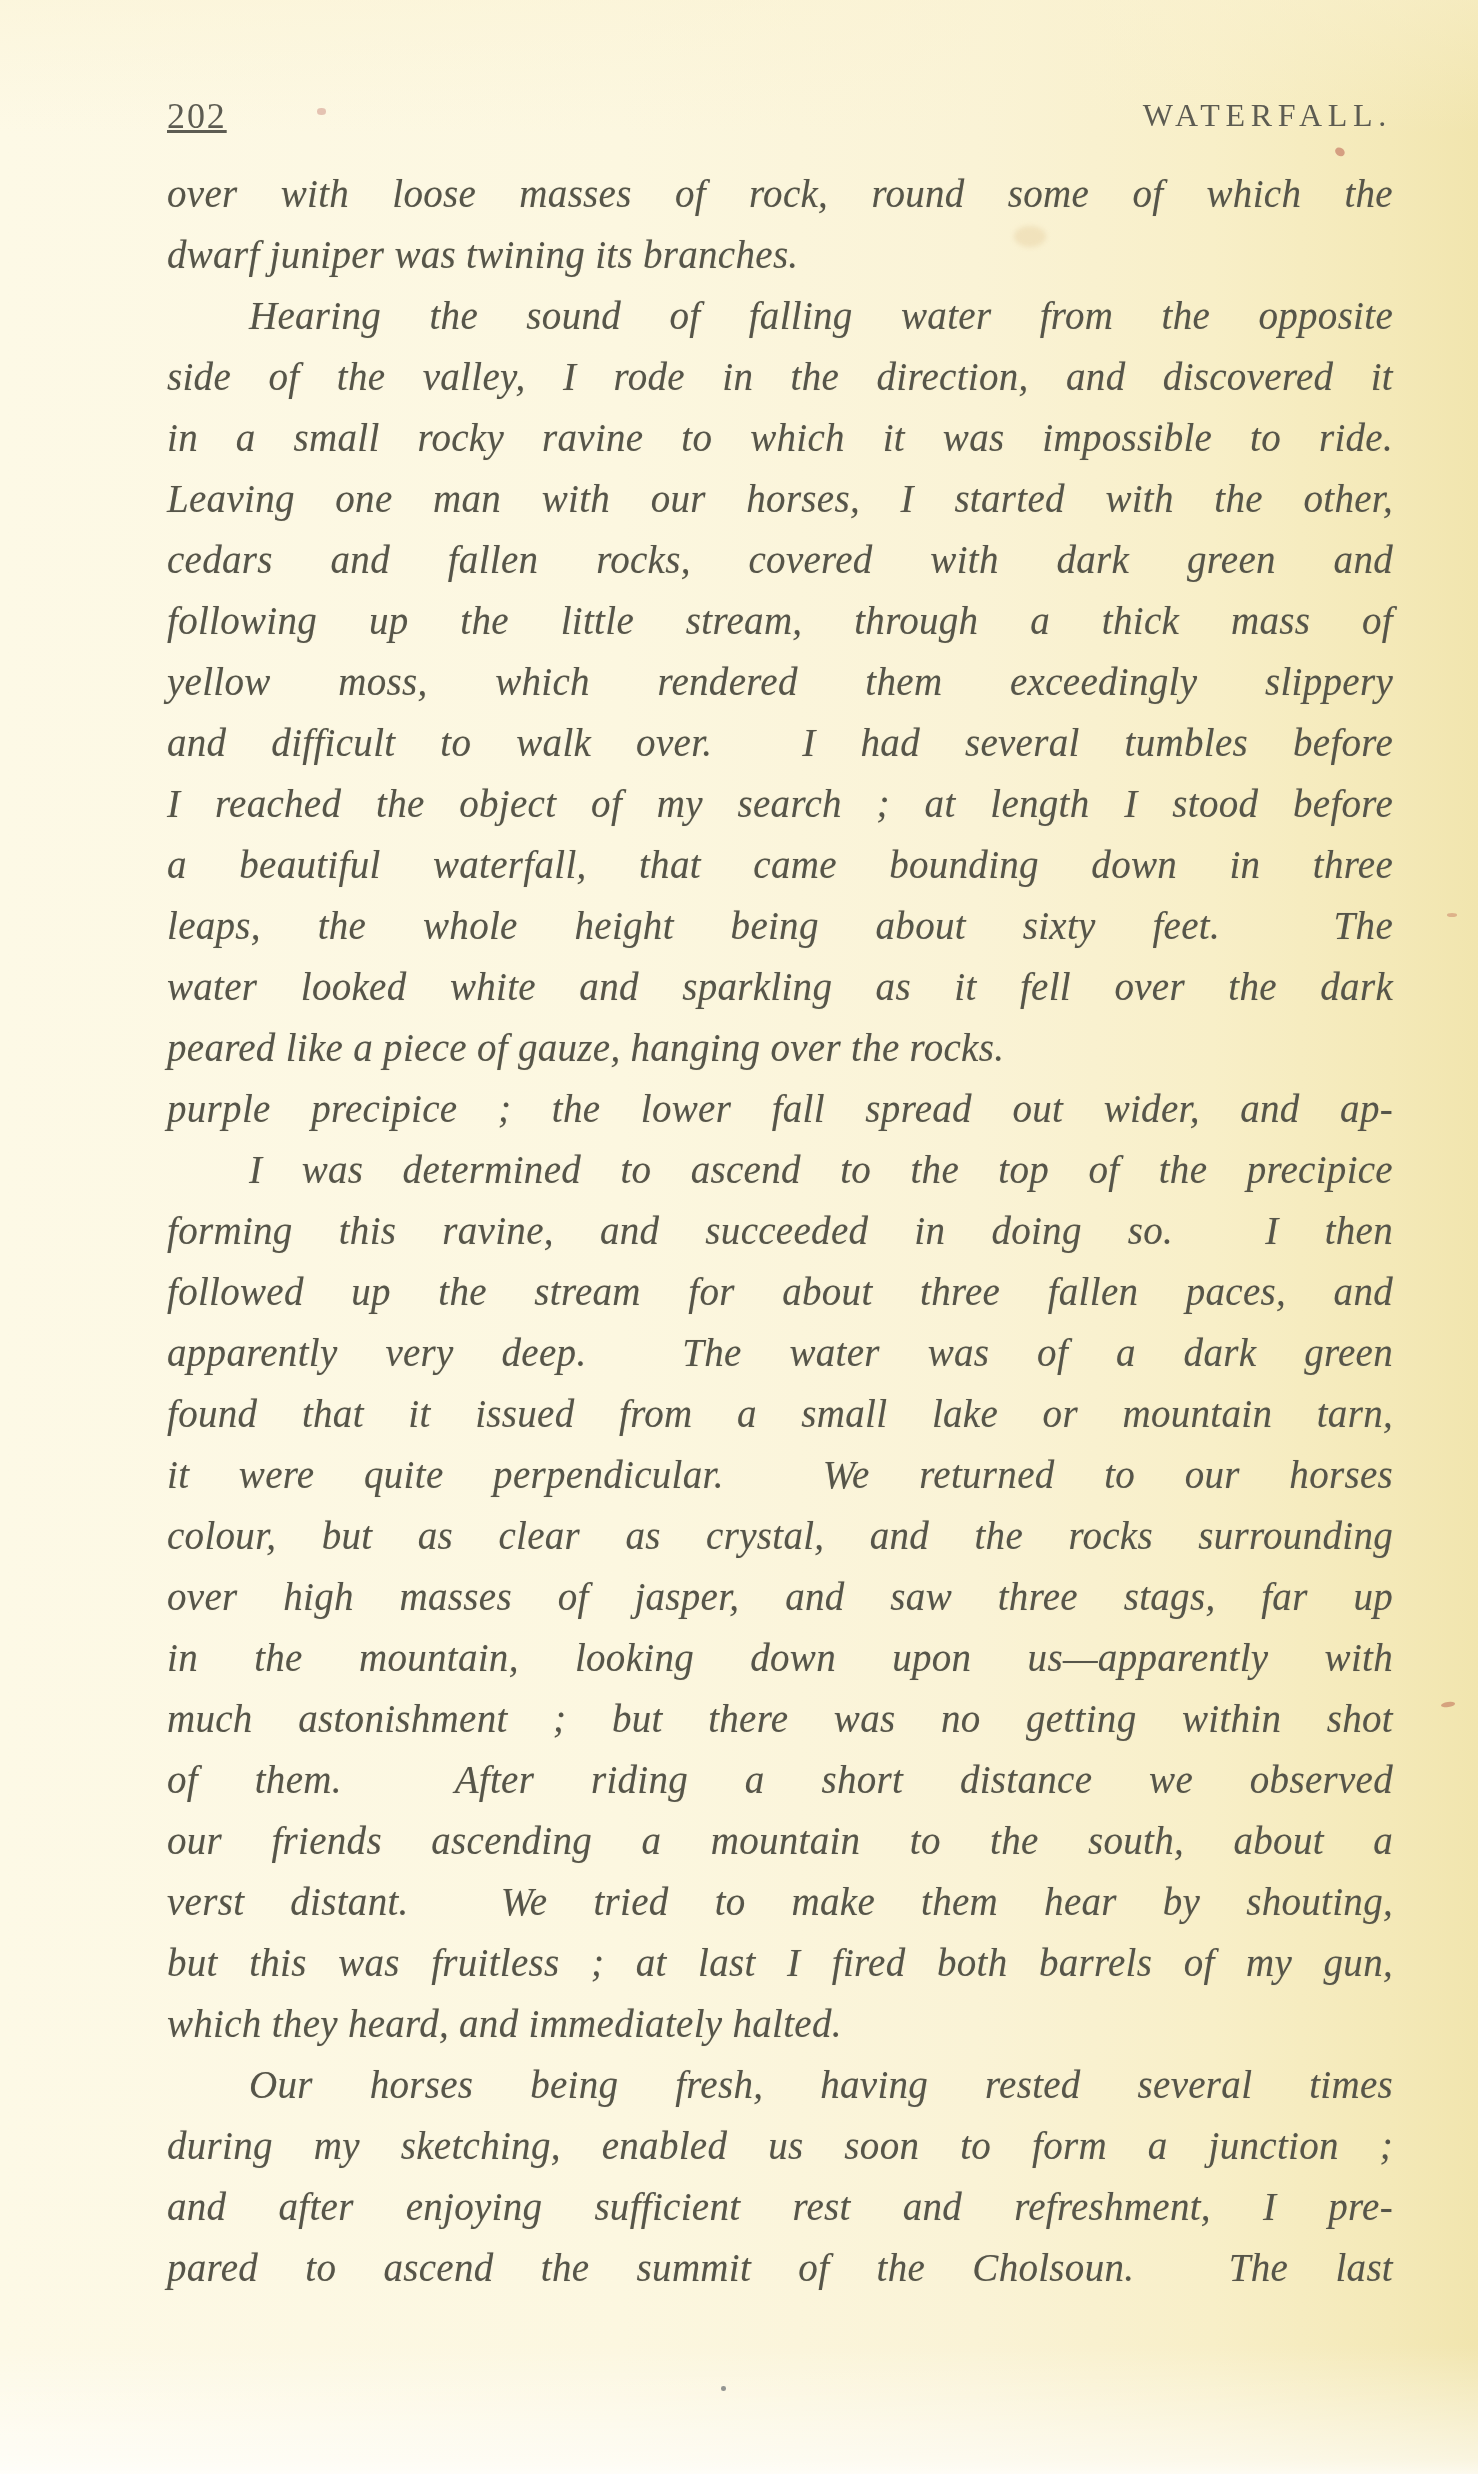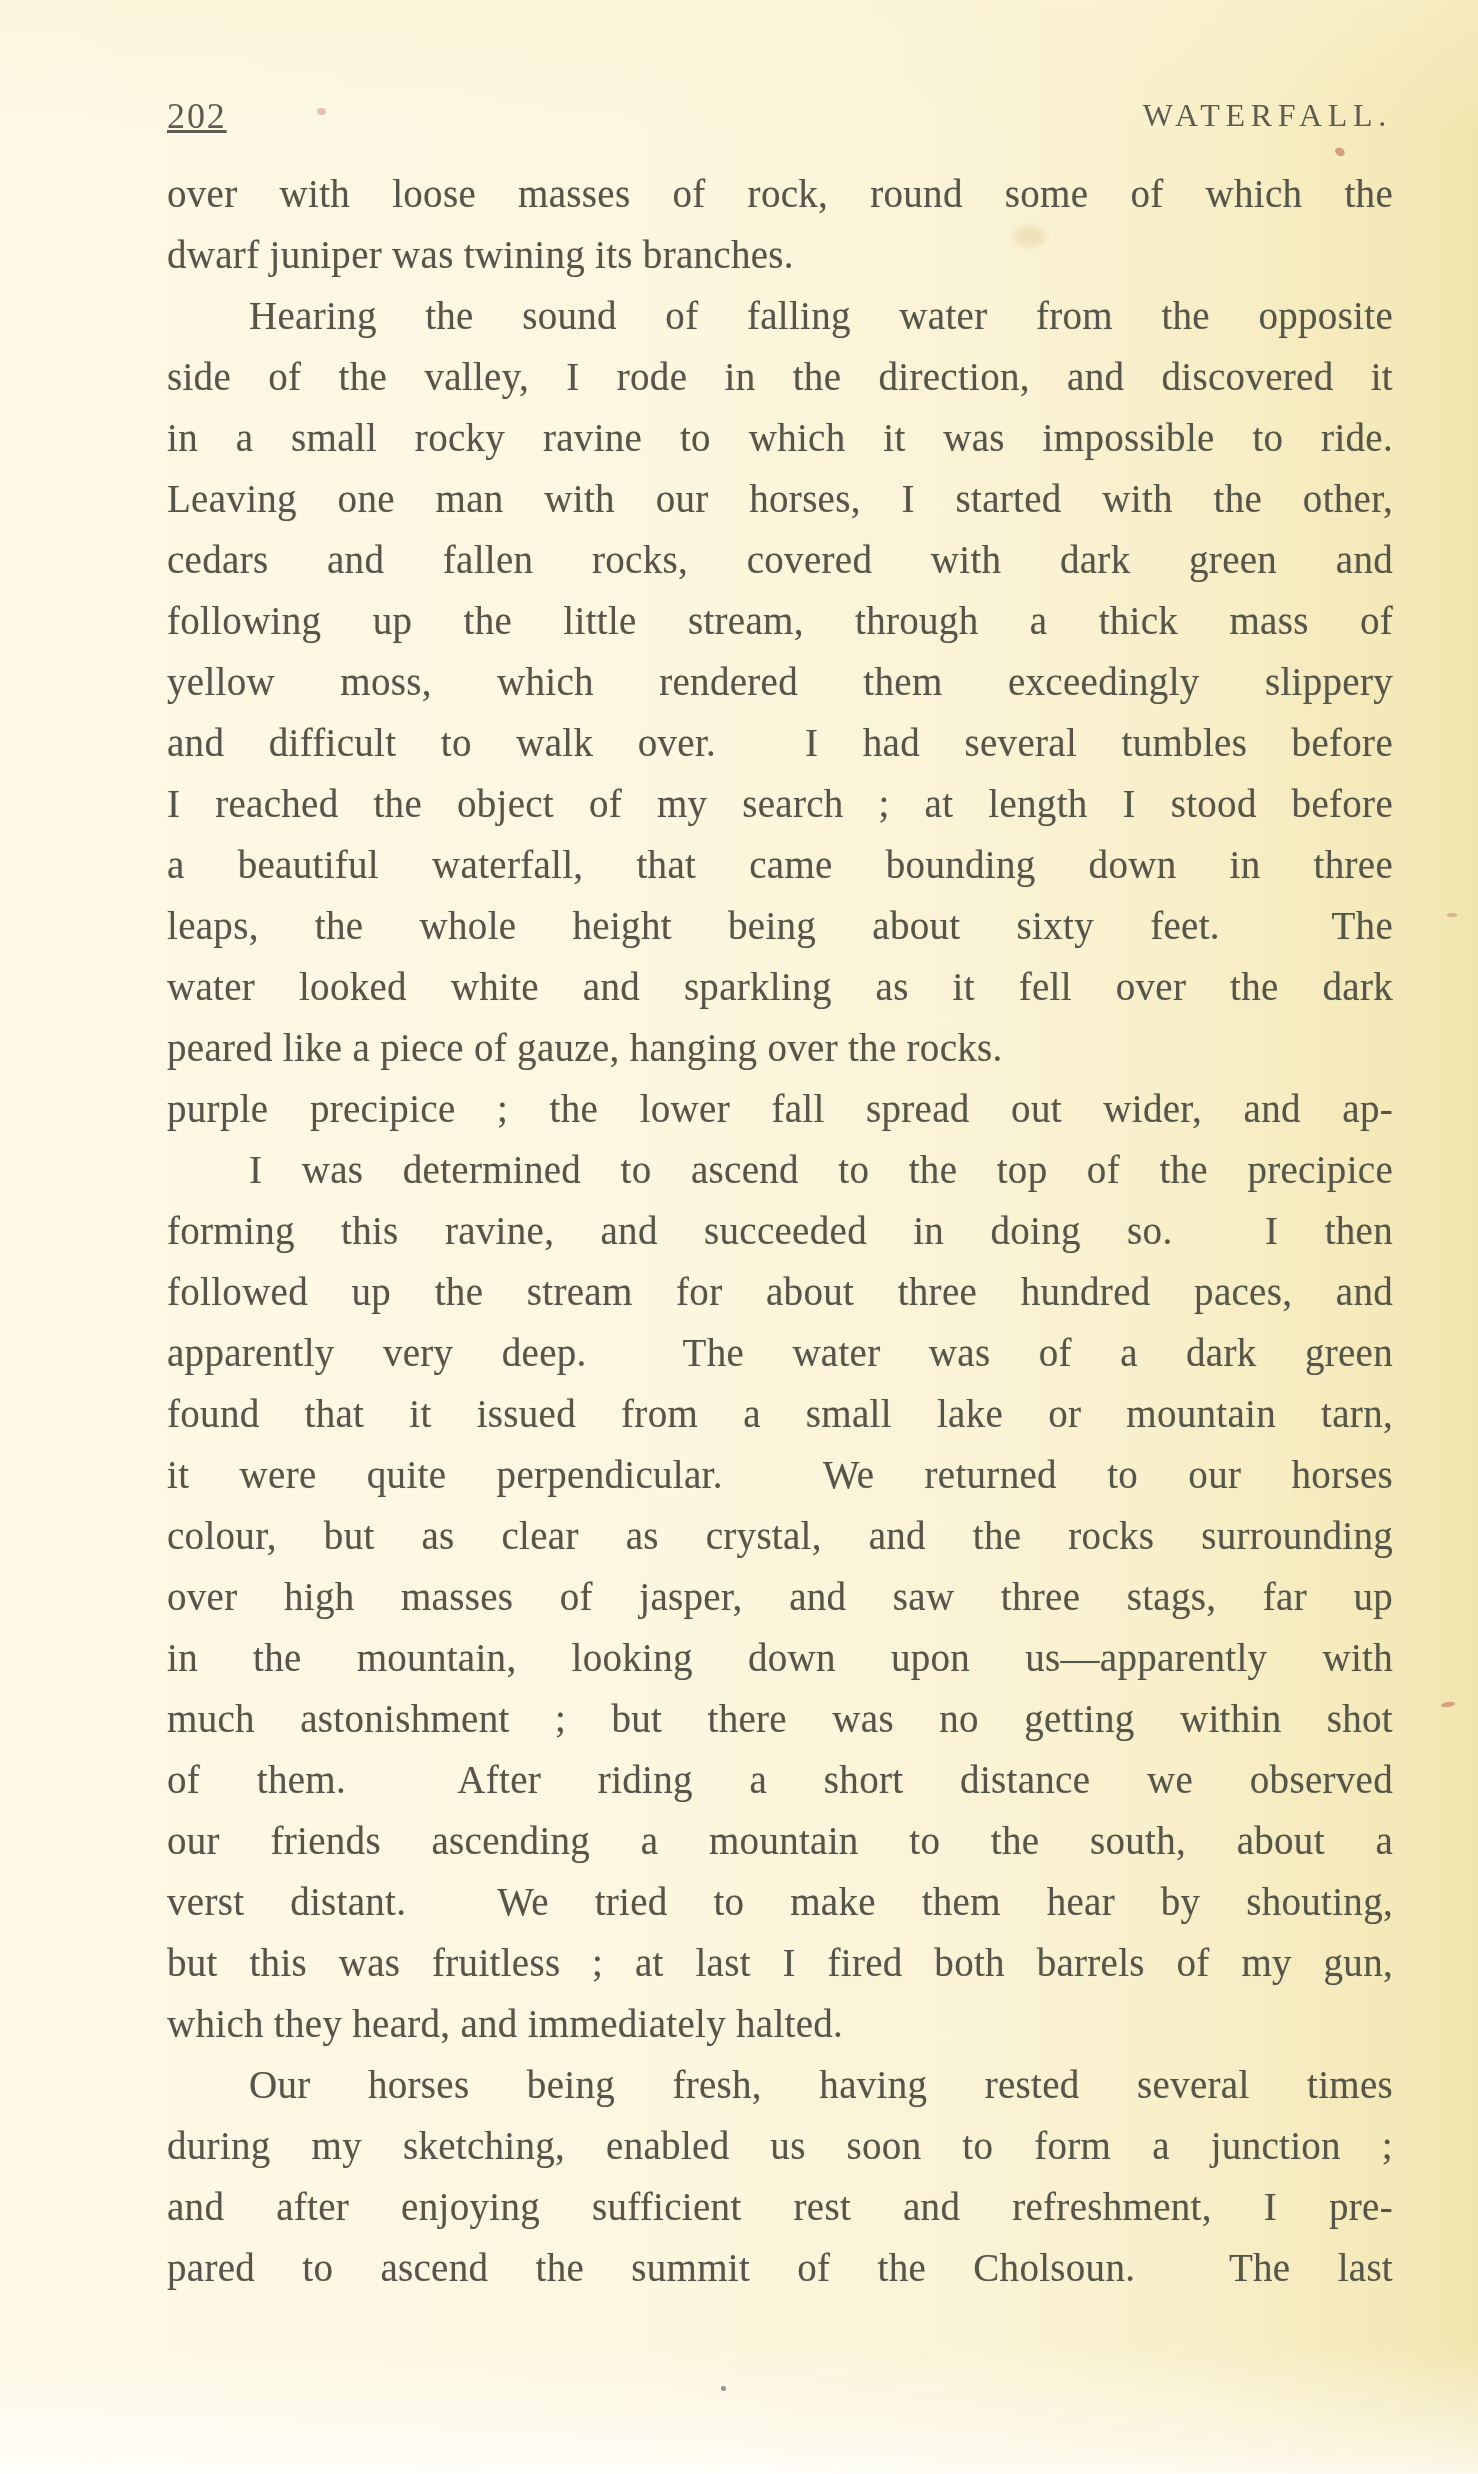--- a/index.html
+++ b/index.html
@@ -46,20 +46,21 @@
     letter-spacing: 5.7px;
     color: #5d5c52;
   }
 
   
   .textblock {
     position: absolute;
     left: 167px;
     top: 163px;
     width: 1226px;
+    font-style: italic;
   }
   .line {
     white-space: pre-wrap;
     text-align: justify;
     text-align-last: justify;
     font-size: 39px;
     line-height: 61px;
     height: 61px;
     letter-spacing: 0.3px;
     color: #565549;
@@ -103,21 +104,21 @@
       <div class="line">yellow moss, which rendered them exceedingly slippery</div>
       <div class="line">and difficult to walk over.  I had several tumbles before</div>
       <div class="line">I reached the object of my search ; at length I stood before</div>
       <div class="line">a beautiful waterfall, that came bounding down in three</div>
       <div class="line">leaps, the whole height being about sixty feet.  The</div>
       <div class="line">water looked white and sparkling as it fell over the dark</div>
       <div class="line endline">peared like a piece of gauze, hanging over the rocks.</div>
       <div class="line">purple precipice ; the lower fall spread out wider, and ap-</div>
       <div class="line indent">I was determined to ascend to the top of the precipice</div>
       <div class="line">forming this ravine, and succeeded in doing so.  I then</div>
-      <div class="line">followed up the stream for about three hundred paces, and</div>
+      <div class="line">followed up the stream for about three fallen paces, and</div>
       <div class="line">apparently very deep.  The water was of a dark green</div>
       <div class="line">found that it issued from a small lake or mountain tarn,</div>
       <div class="line">it were quite perpendicular.  We returned to our horses</div>
       <div class="line">colour, but as clear as crystal, and the rocks surrounding</div>
       <div class="line">over high masses of jasper, and saw three stags, far up</div>
       <div class="line">in the mountain, looking down upon us—apparently with</div>
       <div class="line">much astonishment ; but there was no getting within shot</div>
       <div class="line">of them.  After riding a short distance we observed</div>
       <div class="line">our friends ascending a mountain to the south, about a</div>
       <div class="line">verst distant.  We tried to make them hear by shouting,</div>

